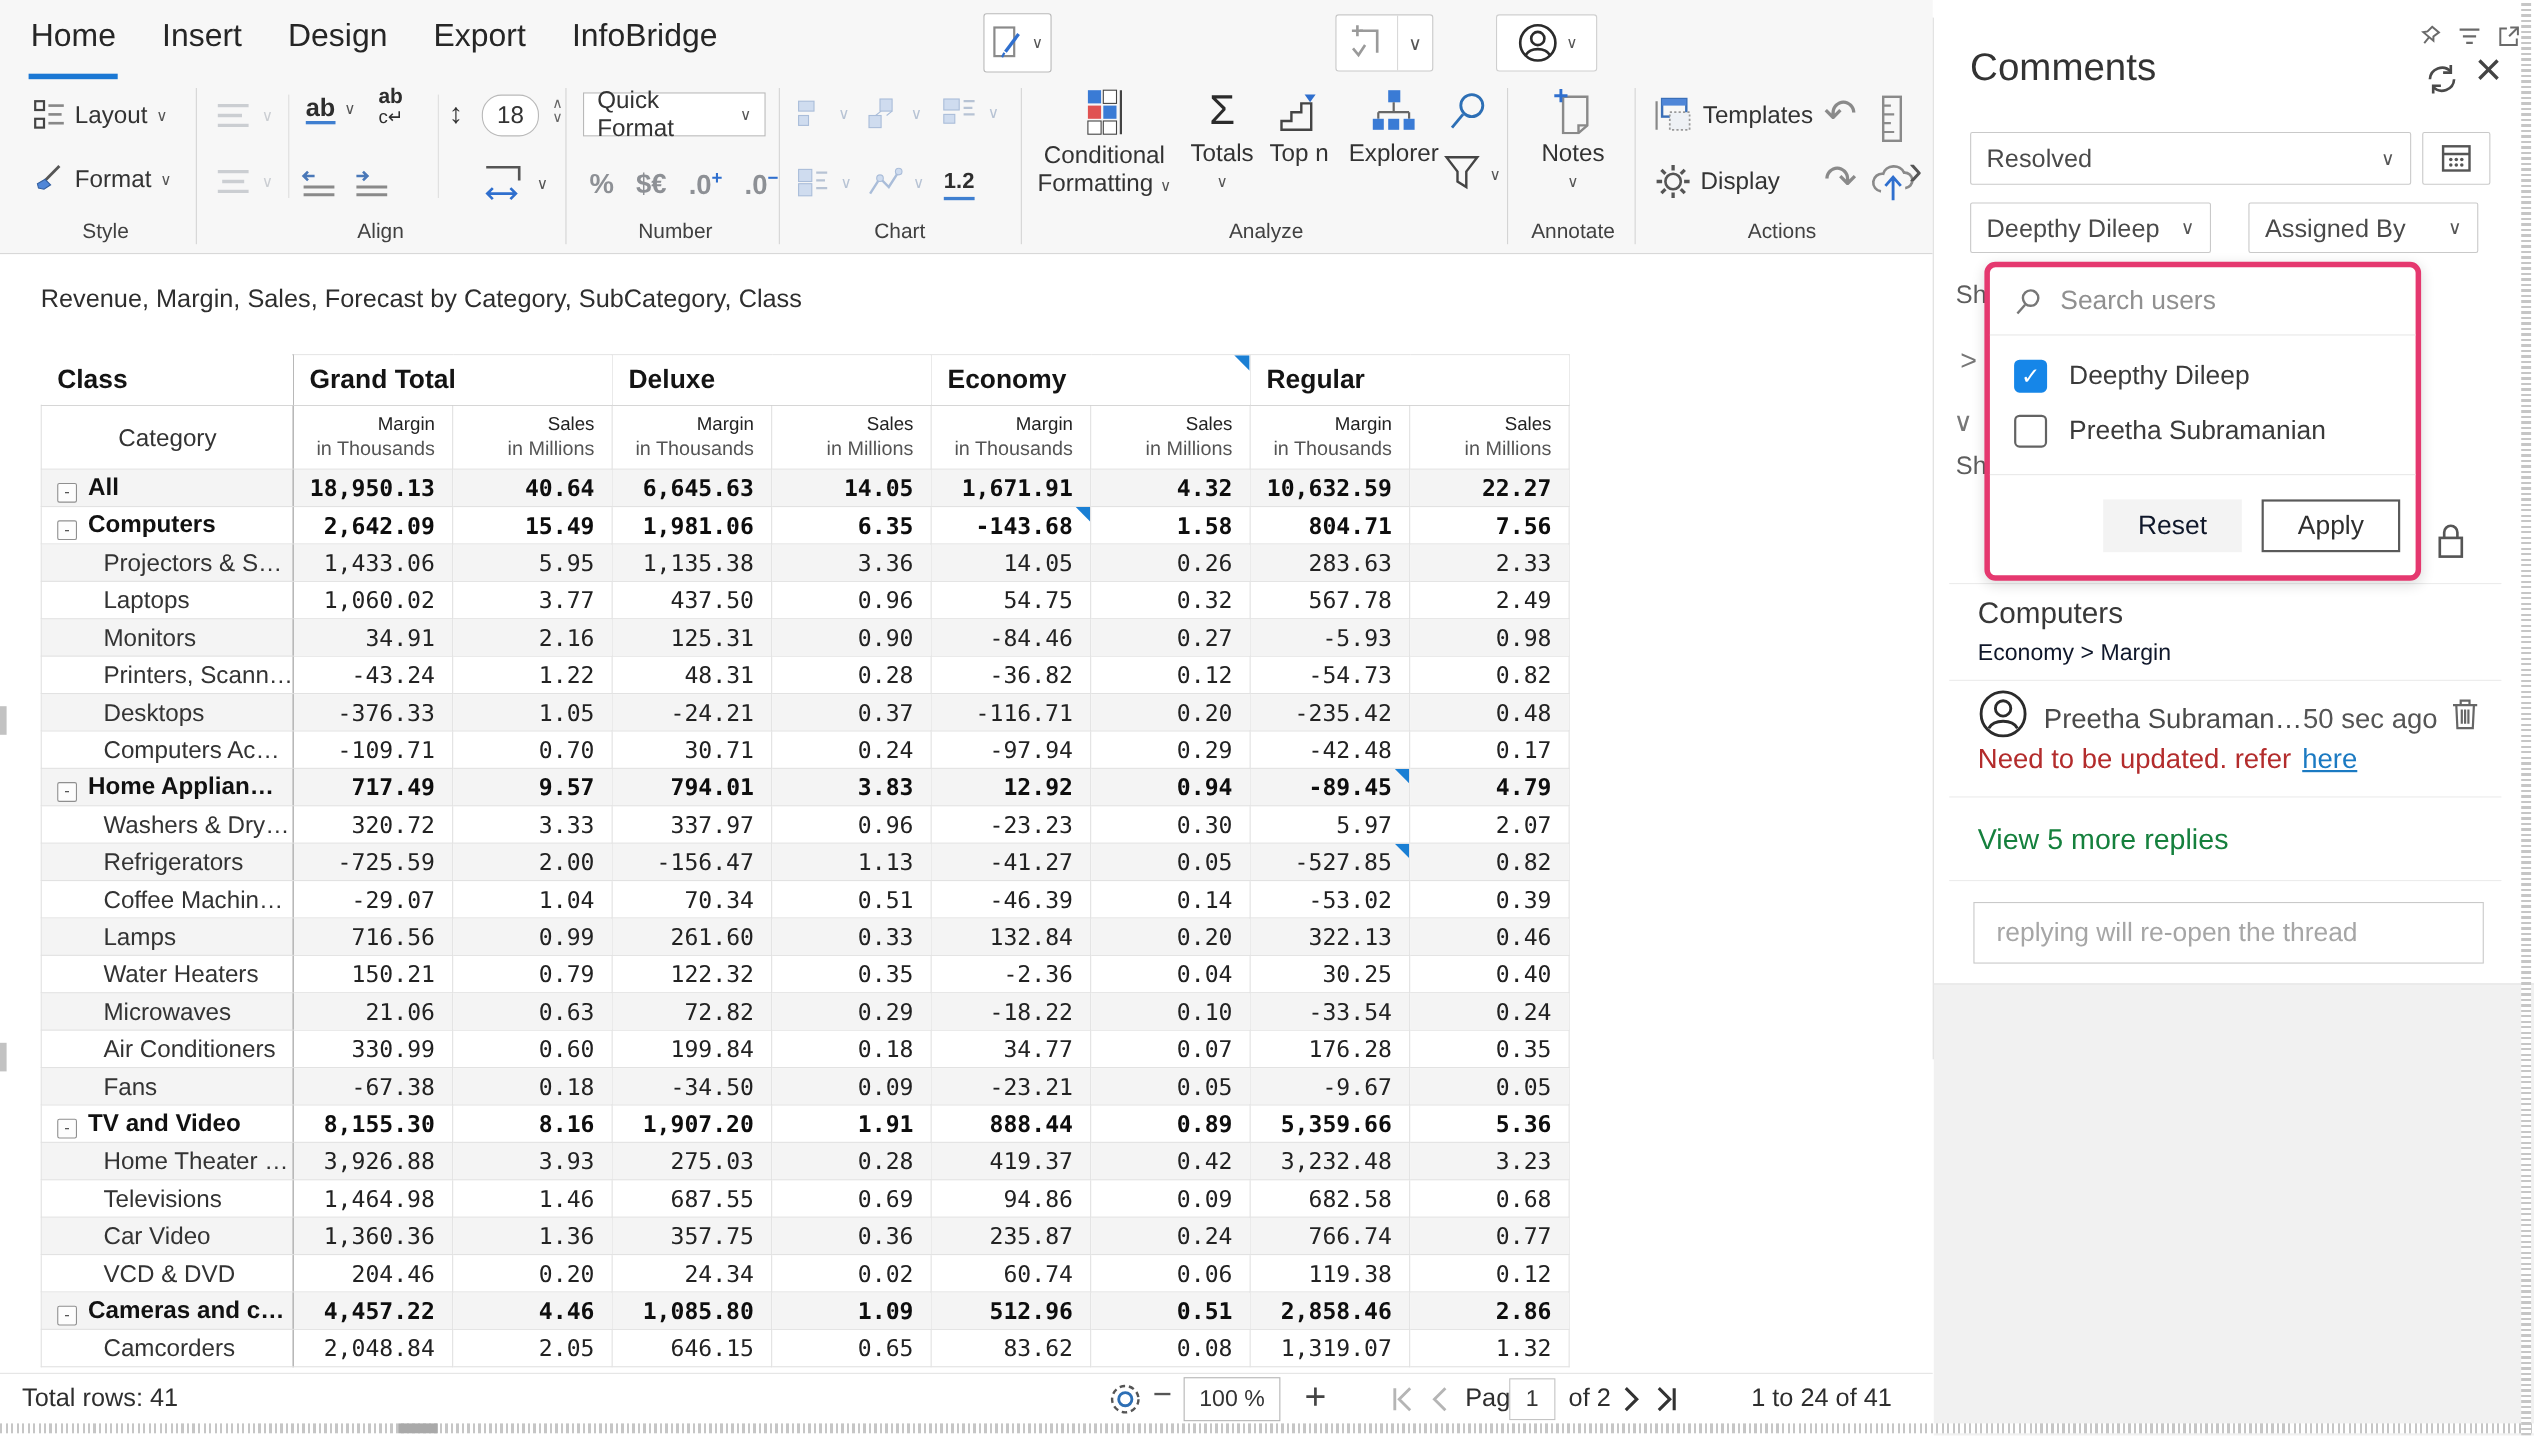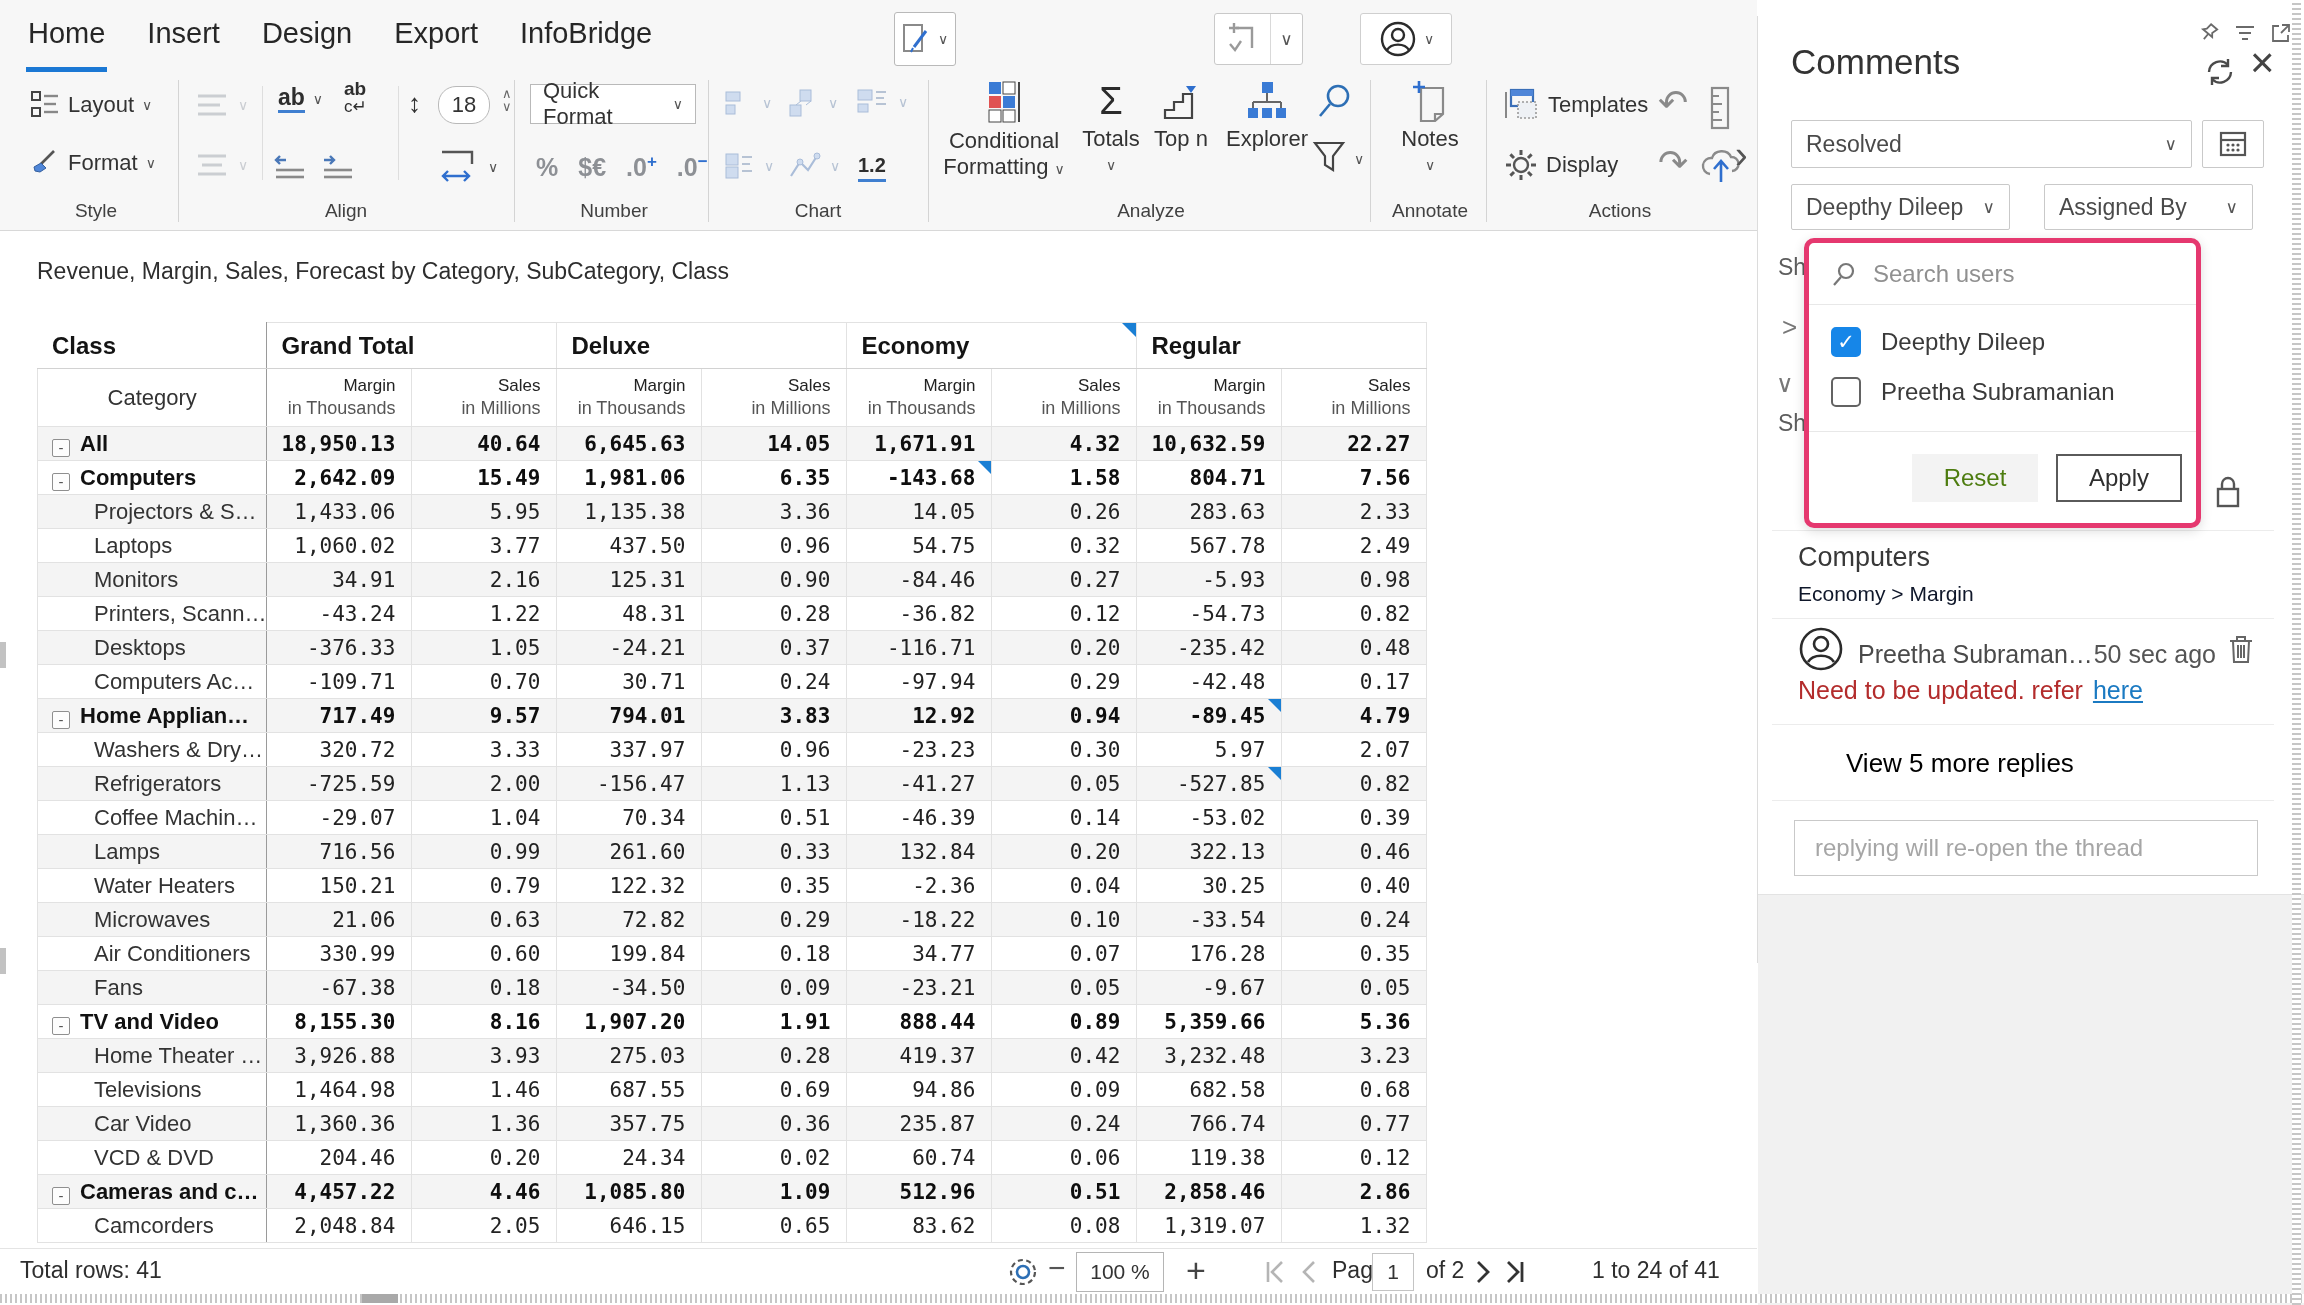--- a/index.html
+++ b/index.html
@@ -99,34 +99,34 @@
   .popup { position:absolute; left:46px; top:222px; width:397px; border:5px solid #e5386f; border-radius:10px; background:#fff; z-index:5; box-shadow:0 3px 12px rgba(0,0,0,.14); }
   .popup .searchrow { height:62px; border-bottom:1px solid #e8e8e8; display:flex; align-items:center; padding:0 22px; gap:16px; }
   .popup .searchrow input { border:none; outline:none; font-size:24px; color:#333; width:280px; font-family:"Liberation Sans",sans-serif; }
   .popup .searchrow input::placeholder { color:#909090; }
   .popup ul { list-style:none; padding:12px 0 14px 0; }
   .popup li { display:flex; align-items:center; gap:20px; padding:10px 22px; }
   .cbx { width:30px; height:30px; border-radius:5px; border:2px solid #636363; background:#fff; display:flex; align-items:center; justify-content:center; font-size:21px; color:#fff; }
   .cbx.checked { background:#1686e8; border-color:#1686e8; }
   .uname { font-size:24px; color:#3a3a3a; }
   .popup .footer { border-top:1px solid #e8e8e8; height:92px; display:flex; align-items:center; justify-content:flex-end; gap:18px; padding:0 14px; }
-  .btn-reset { width:126px; height:48px; background:#f3f3f3; border:none; font-size:24px; color:#4d7c0f; font-family:"Liberation Sans",sans-serif; }
+  .btn-reset { width:126px; height:48px; background:#f3f3f3; border:none; font-size:24px; color:#0f172a; font-family:"Liberation Sans",sans-serif; }
   .btn-apply { width:126px; height:48px; background:#fff; border:2px solid #5a5a5a; font-size:24px; color:#2f2f2f; font-family:"Liberation Sans",sans-serif; }
 
   .icon-lock { position:absolute; left:455px; top:458px; }
   .pdiv { position:absolute; left:14px; width:502px; border-top:1px solid #ececec; }
   .thread-title { position:absolute; left:40px; top:526px; font-size:27px; color:#383838; }
   .thread-path { position:absolute; left:40px; top:566px; font-size:21px; color:#0f172a; }
   .avatar { position:absolute; left:40px; top:610px; }
   .author { position:absolute; left:100px; top:624px; font-size:25px; color:#4a4a4a; }
   .cmt-time { position:absolute; left:330px; top:624px; width:128px; text-align:right; font-size:25px; color:#555; }
   .icon-trash { position:absolute; left:470px; top:618px; }
   .cmt-msg { position:absolute; left:40px; top:660px; font-size:25px; color:#b32c2c; }
   .cmt-msg a { color:#1b7ac2; text-decoration:underline; margin-left:10px; }
-  .more-replies { position:absolute; left:40px; top:732px; font-size:26px; color:#000000;margin-left:48px; }
+  .more-replies { position:absolute; left:40px; top:732px; font-size:26px; color:#15803d; }
   .replybox { position:absolute; left:36px; top:804px; width:464px; height:56px; border:1px solid #c9c9c9; font-size:24px; color:#333; padding:0 20px; font-family:"Liberation Sans",sans-serif; outline:none; }
   .replybox::placeholder { color:#a6a6a6; }
   .panel-bottom { position:absolute; left:0; top:878px; width:547px; height:427px; background:#f1f1f1; border-top:1px solid #e3e3e3; }
 </style>
 </head>
 <body>
 
 <div class="main">
 
   <div class="ribbon">

